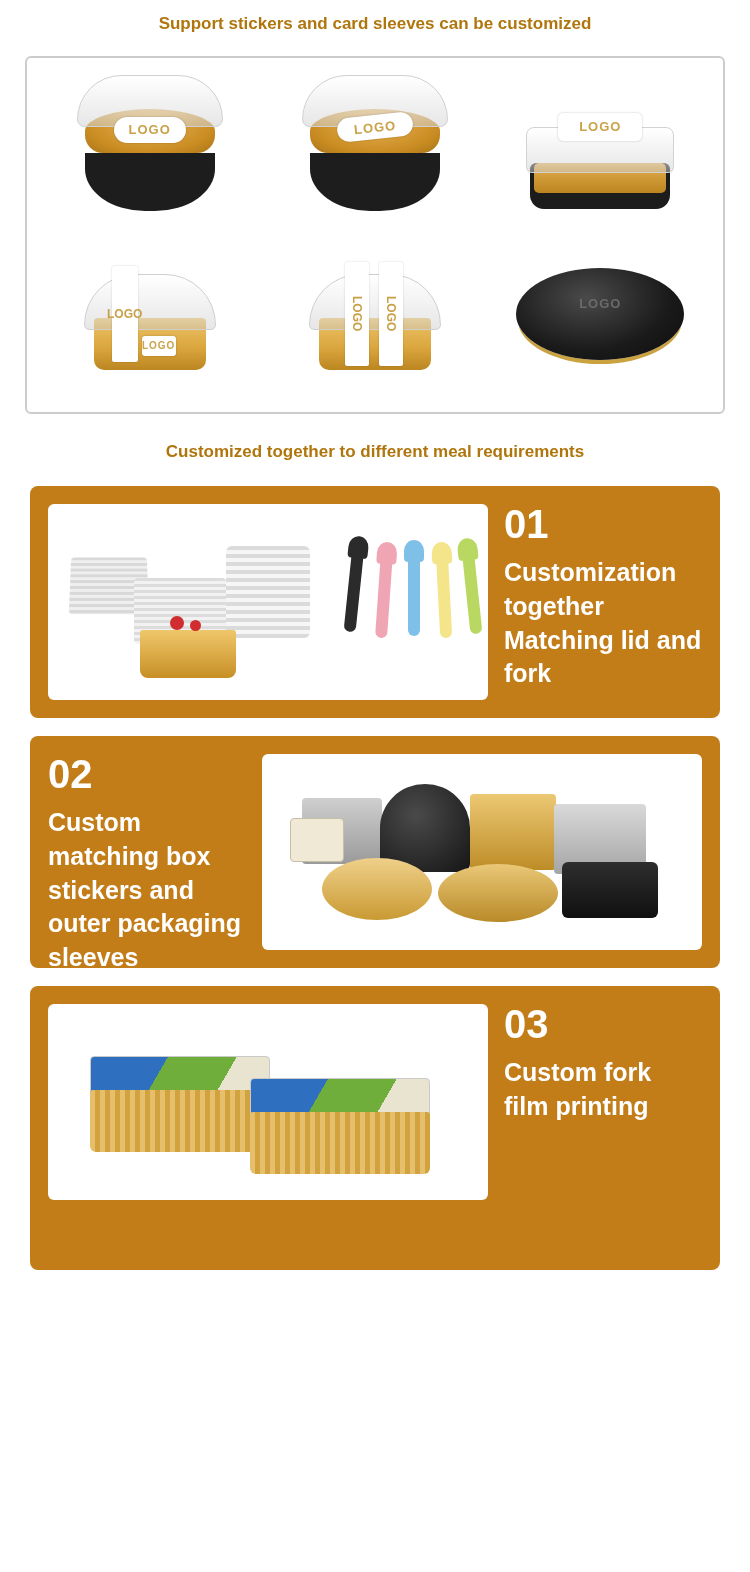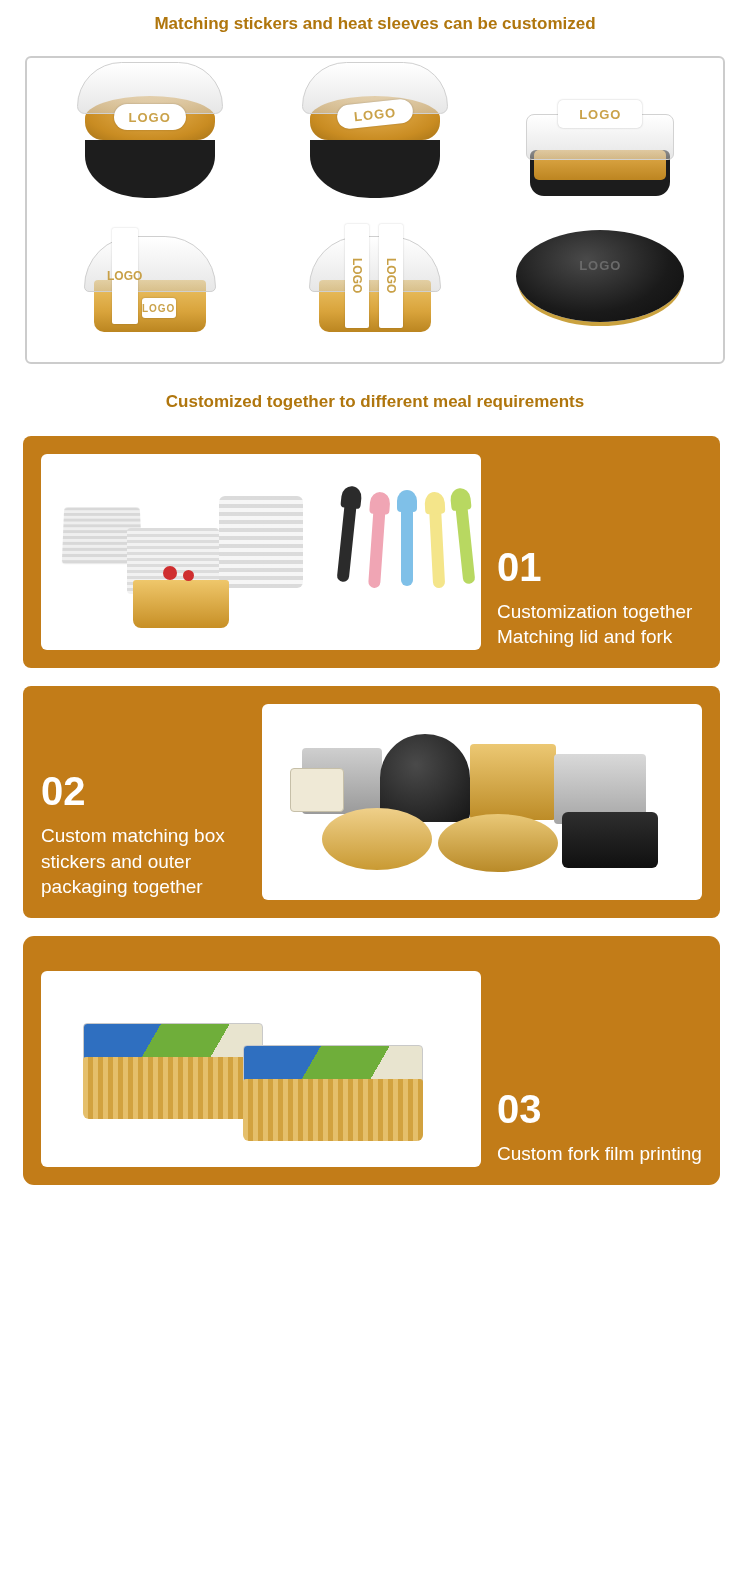--- a/index.html
+++ b/index.html
@@ -25,21 +25,21 @@
     text-align: center;
     color: #b0760d;
     font-size: 17px;
     font-weight: bold;
     padding-top: 14px;
   }
 
   
   .gallery {
     margin: 22px 25px 0 25px;
-    height: 308px;
+    height: 358px;
     border: 2px solid #cccccc;
     border-radius: 6px;
     background: #fff;
     display: flex;
     flex-direction: column;
     justify-content: space-around;
     padding: 20px 10px;
   }
   .grow { display: flex; justify-content: space-around; align-items: center; height: 50%; }
   .gcell { width: 200px; height: 140px; position: relative; }
@@ -125,41 +125,41 @@
 
   
   .section-head {
     text-align:center; color:#b0760d; font-size:17px; font-weight:bold;
     margin-top: 28px;
   }
 
   
   .cards { margin-top: 24px; }
   .card {
-    margin: 0 30px 18px 23px;
+    margin: 0 30px 18px 30px;
     background: #c27c18;
     border-radius: 8px;
     display: flex;
-    align-items: flex-end;
+    align-items: flex-start;
     padding: 18px;
     gap: 16px;
   }
   .card.right-text { flex-direction: row; }
   .card.left-text  { flex-direction: row-reverse; }
   .photo {
     background:#ffffff; border-radius:6px; flex: 0 0 440px;
     height: 100%; position: relative; overflow:hidden;
   }
   .card-text { flex: 1; color:#ffffff; }
   .num { font-size: 40px; font-weight: bold; line-height: 1; margin-bottom: 12px; }
-  .desc { font-size: 19px; line-height: 1.35; }
+  .desc { font-size: 25px; line-height: 1.35; font-weight: bold; }
 
   .c1 { height: 232px; } .c1 .photo { height: 196px; }
   .c2 { height: 232px; } .c2 .photo { height: 196px; }
-  .c3 { height: 249px; border-radius: 11px; } .c3 .photo { height: 196px; }
+  .c3 { height: 284px; } .c3 .photo { height: 196px; }
   .c4 { height: 232px; } .c4 .photo { height: 196px; }
   .tray-stack {
     width: 78px; height: 58px; left: 22px; top: 52px; position:absolute;
     background: repeating-linear-gradient(180deg,#d8d8d8 0 3px,#efefef 3px 6px);
     border-radius: 4px; transform: perspective(200px) rotateX(12deg);
   }
   .tray-stack2 {
     width: 92px; height: 66px; left: 86px; top: 74px; position:absolute;
     background: repeating-linear-gradient(180deg,#dcdcdc 0 3px,#f2f2f2 3px 6px);
     border-radius: 4px;
@@ -201,21 +201,21 @@
   }
 
   
   .stove { position:absolute; }
 </style>
 </head>
 <body>
 
 <div class="page">
 
-  <div class="subtitle">Matching stickers and heat sleeves can be customized</div>
+  <div class="subtitle">Support stickers and card sleeves can be customized</div>
 
   <div class="gallery">
 
     <div class="grow">
 
       <div class="gcell">
         <div class="bowl-round">
           <div class="dome"></div>
           <div class="gold"></div>
           <div class="base"></div>
@@ -317,21 +317,21 @@
         <div class="pack" style="left:118px;top:30px;width:90px;height:88px;background:radial-gradient(circle at 40% 35%,#4a4a4a,#151515);border-radius:50% 50% 8px 8px;"></div>
         <div class="pack" style="left:208px;top:40px;width:86px;height:76px;background:linear-gradient(180deg,#ecc873,#bd8c27);"></div>
         <div class="pack" style="left:292px;top:50px;width:92px;height:70px;background:linear-gradient(180deg,#d9d9d9,#a5a5a5);"></div>
         <div class="pack" style="left:60px;top:104px;width:110px;height:62px;background:linear-gradient(180deg,#efd08a,#c99a33);border-radius:50%;"></div>
         <div class="pack" style="left:176px;top:110px;width:120px;height:58px;background:linear-gradient(180deg,#e9c877,#b98a28);border-radius:50%;"></div>
         <div class="pack" style="left:300px;top:108px;width:96px;height:56px;background:linear-gradient(180deg,#2e2e2e,#101010);border-radius:6px;"></div>
         <div class="pack" style="left:28px;top:64px;width:54px;height:44px;background:#efe9d6;border:1px solid #c6bfa8;"></div>
       </div>
       <div class="card-text">
         <div class="num">02</div>
-        <div class="desc">Custom matching box stickers and outer packaging together</div>
+        <div class="desc">Custom matching box stickers and outer packaging sleeves</div>
       </div>
     </div>
 
     <div class="card c3 right-text">
       <div class="photo">
         <div class="sealbox" style="left:42px;top:52px;">
           <div class="film"></div>
           <div class="body"></div>
         </div>
         <div class="sealbox" style="left:202px;top:74px;">

